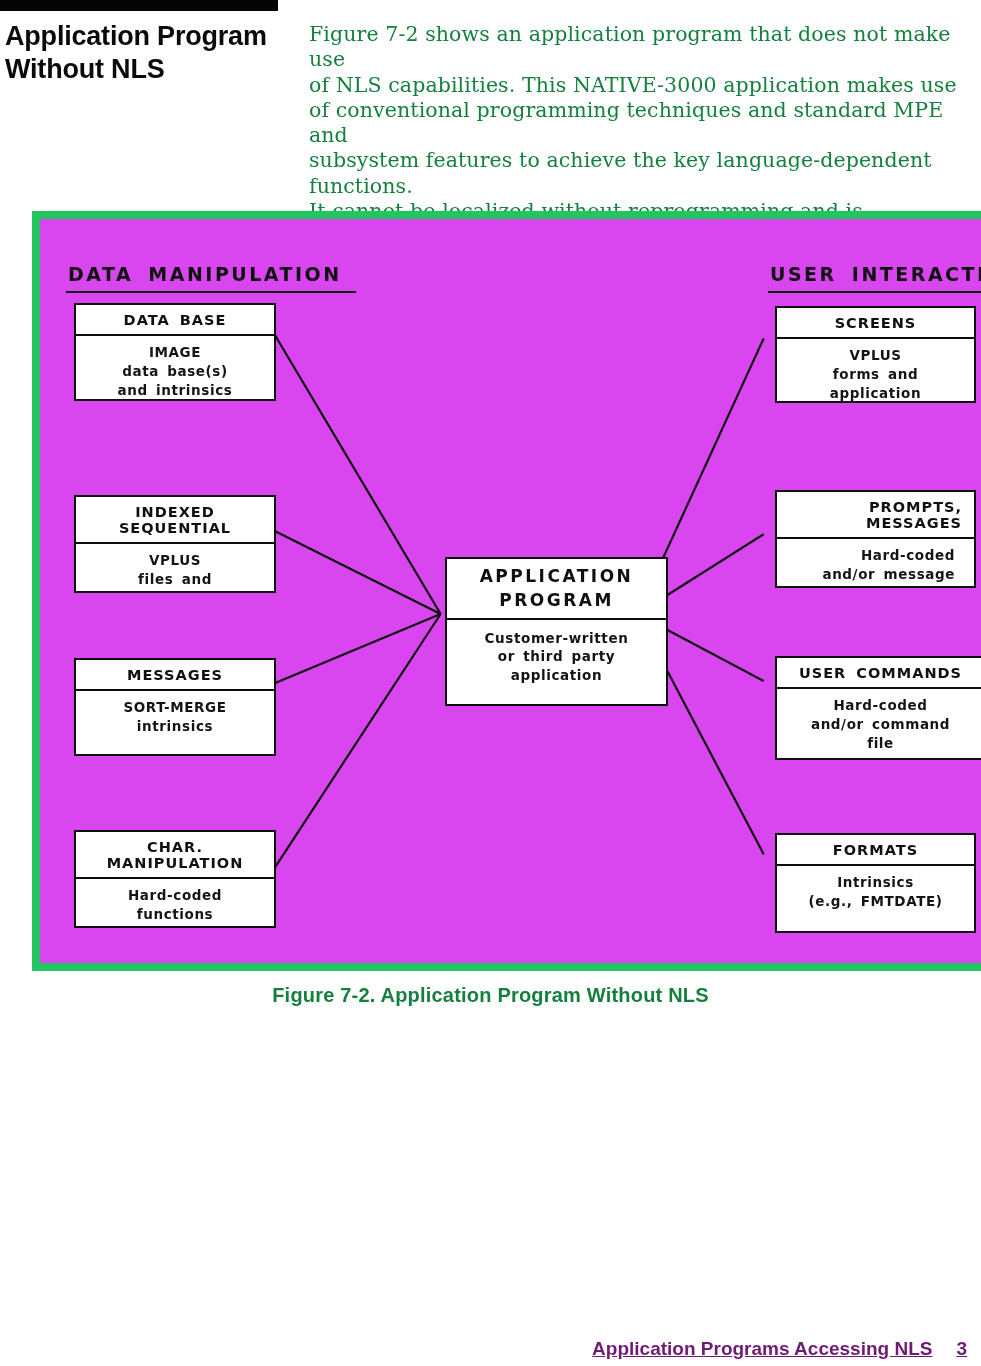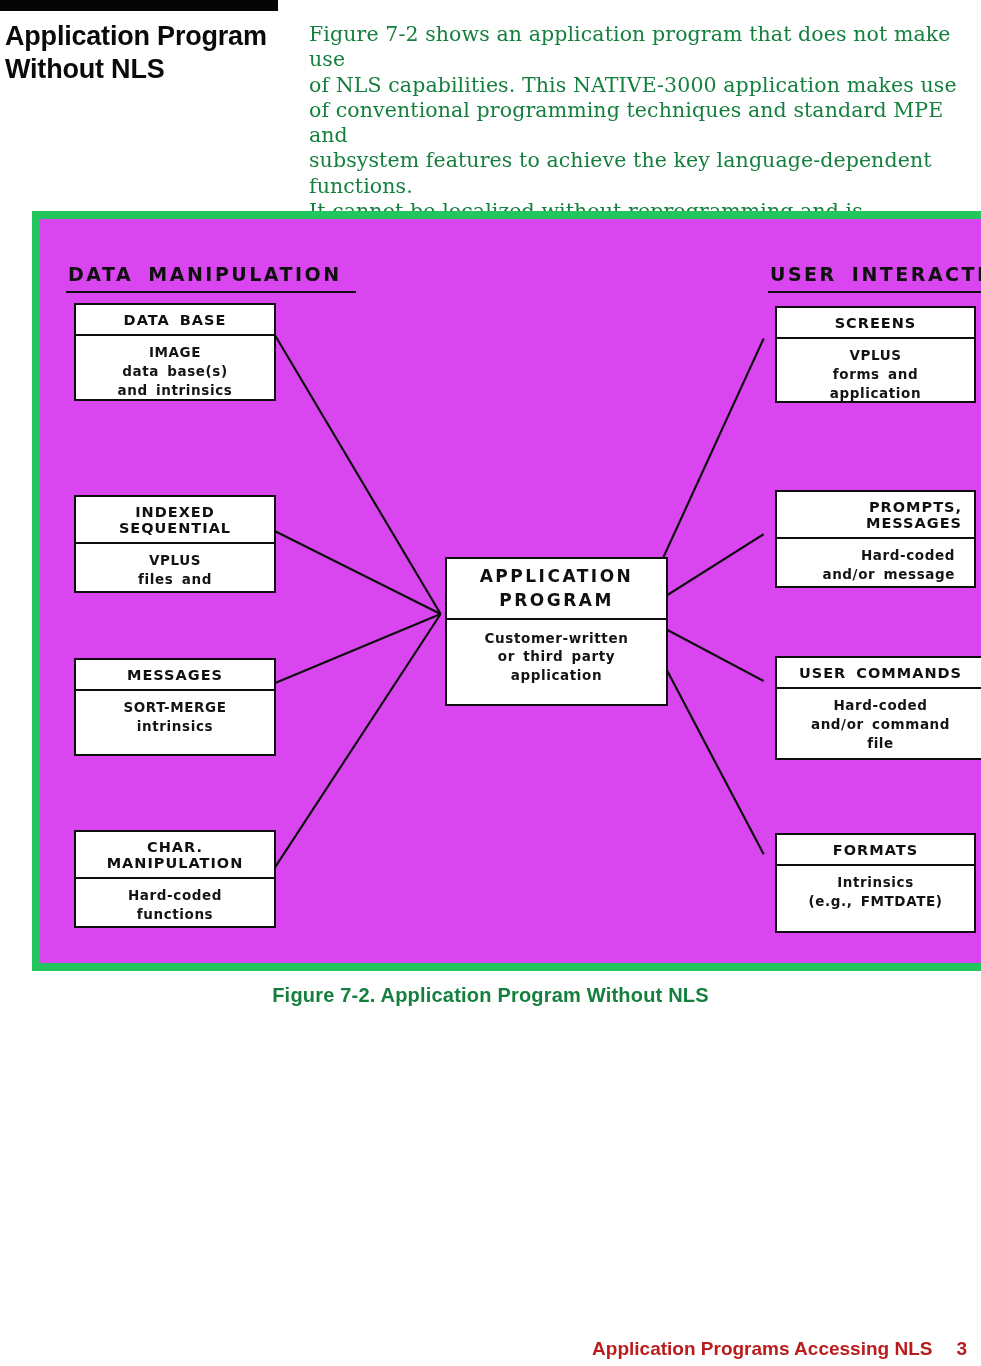--- a/index.html
+++ b/index.html
@@ -55,21 +55,21 @@
   .pos-c .dbox-header {
     font-size:17px; letter-spacing:2.5px; line-height:1.4; padding:6px 2px 5px; white-space:pre-line;
   }
   .pos-c .dbox-body { padding-top:9px; }
   .caption {
     position:absolute; left:0; width:100%; top:984px; text-align:center;
     font:700 20px "Liberation Sans", sans-serif; letter-spacing:0.2px; color:#15803d;
   }
   .footer {
     position:absolute; right:14px; top:1338px; text-align:right;
-    font:700 19px "Liberation Sans", sans-serif; color:#b91c1c;
+    font:700 19px "Liberation Sans", sans-serif; color:#701a75;text-decoration:underline;
   }
   .footer .pagenum { margin-left:24px; }
 </style>
 </head>
 <body>
 
 <div class="page">
 
   <div class="topbar"></div>
 

